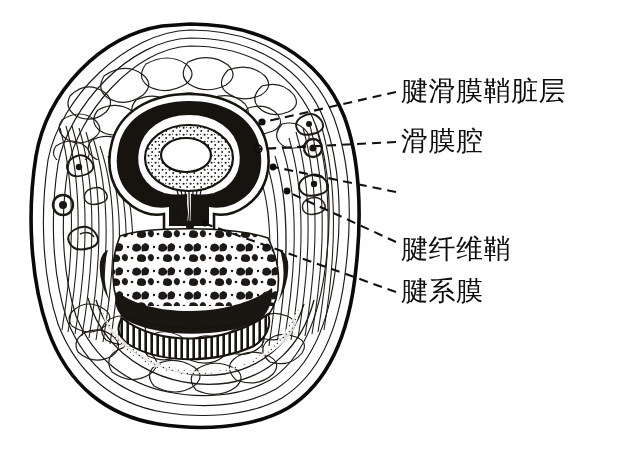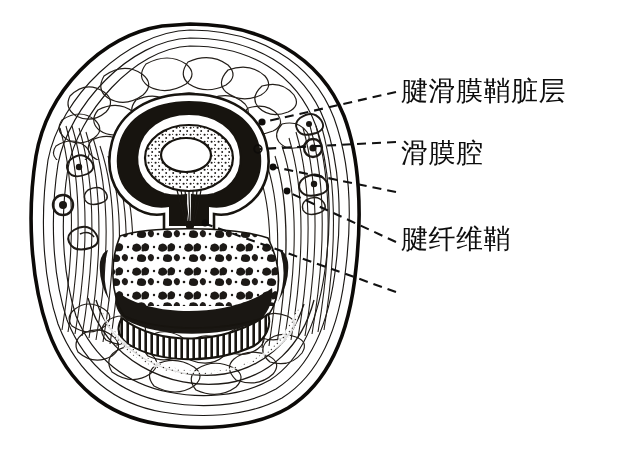--- a/index.html
+++ b/index.html
@@ -49,23 +49,23 @@
     white-space: nowrap;
     color: #0d0d0d;
     font-family: "DejaVu Serif", "Liberation Serif", serif;
     font-size: 27px;
     line-height: 30px;
     letter-spacing: 0.5px;
     font-weight: 500;
     pointer-events: auto;
   }
   .anno-label.l0 { top: 76px; }
-  .anno-label.l1 { top: 126px; margin-top: 12px; }
+  .anno-label.l1 { top: 126px; }
   .anno-label.l2 { top: 176px; }
-  .anno-label.l3 { top: 224px; text-align: center; }
+  .anno-label.l3 { top: 234px; text-align: center; }
   .anno-label.l4 { top: 276px; }
 </style>
 </head>
 <body>
 
 <div id="figure-root">
 
   <svg id="anatomy-svg" viewBox="0 0 631 465">
     <defs>
 
@@ -325,15 +325,16 @@
       <circle cx="273" cy="167" r="3.4"></circle>
       <circle cx="287" cy="191" r="3.4"></circle>
       <circle cx="205" cy="223" r="3.4"></circle>
     </g>
   </svg>
 
   <div class="label-layer">
     <div class="anno-label l0">腱滑膜鞘脏层</div>
     <div class="anno-label l1">滑膜腔</div>
     <div class="anno-label l3">腱纤维鞘</div>
+    <div class="anno-label l4">腱系膜</div>
   </div>
 
 </div>
 
 </body></html>

